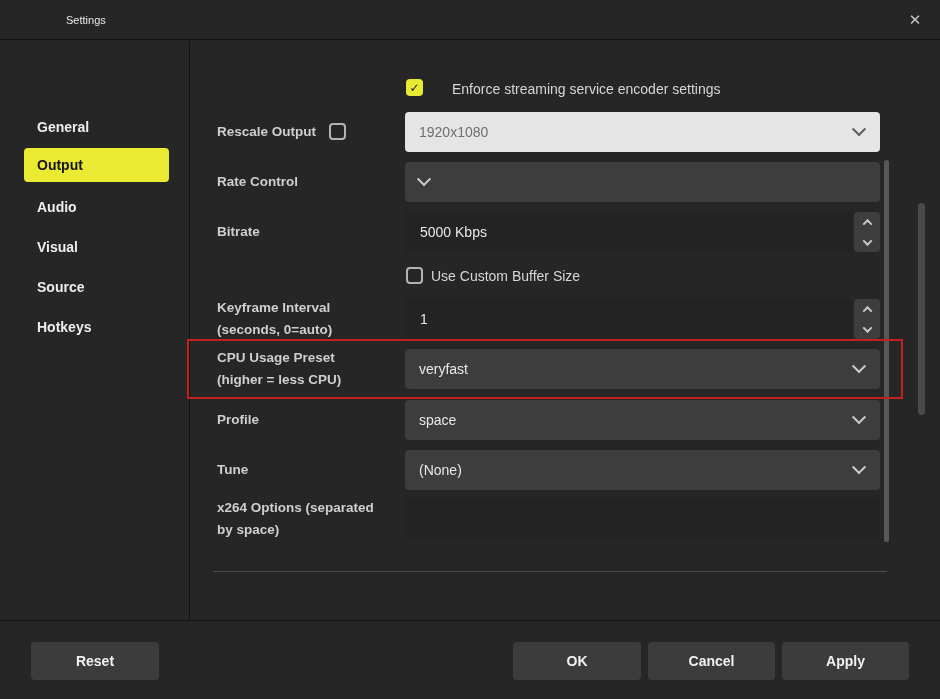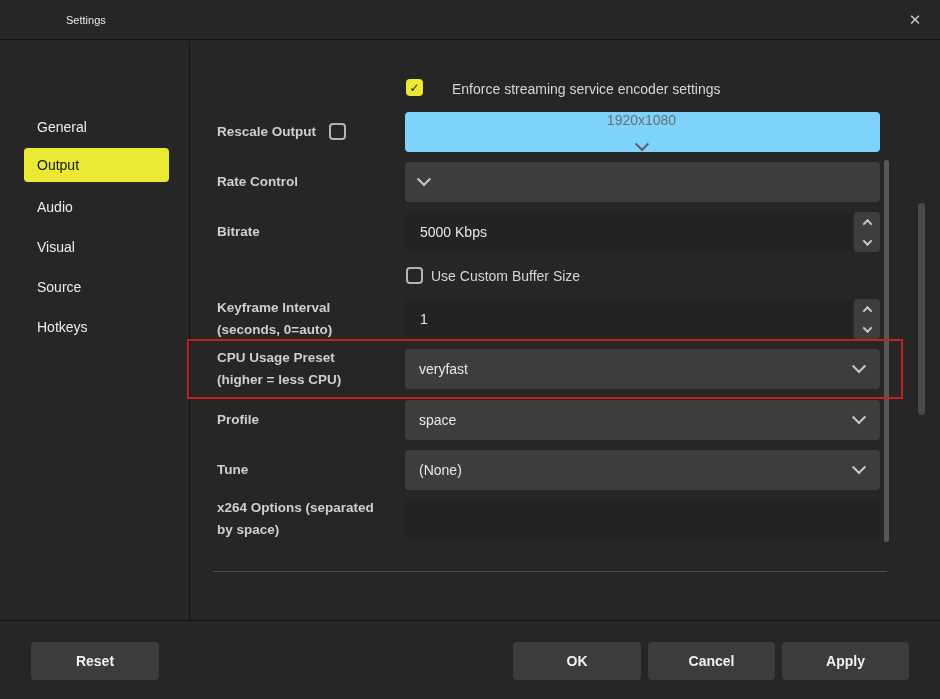--- a/index.html
+++ b/index.html
@@ -6,37 +6,37 @@
   body{font-family:"Liberation Sans","DejaVu Sans",sans-serif;}
   #window{position:relative;width:940px;height:699px;background:#262626;overflow:hidden;}
 
   
   .titlebar{position:absolute;left:0;top:0;width:940px;height:40px;background:#262626;border-bottom:1px solid #141414;box-sizing:border-box;}
   .titlebar .title{position:absolute;left:22px;top:0;height:40px;display:flex;align-items:center;font-size:11px;color:#e8e8e8;margin-left:44px;}
   .titlebar .close{position:absolute;right:8px;top:0;height:40px;width:34px;display:flex;align-items:center;justify-content:center;font-size:15px;color:#c9c9c9;cursor:pointer;}
 
   
   .sidebar{position:absolute;left:0;top:41px;width:190px;height:579px;border-right:1px solid #141414;box-sizing:border-box;}
-  .nav{position:absolute;left:24px;width:145px;height:34px;display:flex;align-items:center;padding-left:13px;box-sizing:border-box;font-weight:400;font-size:14px;color:#ededed;border-radius:4px;cursor:pointer;}
+  .nav{position:absolute;left:24px;width:145px;height:34px;display:flex;align-items:center;padding-left:13px;box-sizing:border-box;font-weight:700;font-size:14px;color:#ededed;border-radius:4px;cursor:pointer;}
   .nav.selected{background:var(--accent-yellow,#e9ea31);color:#141414;}
 
   
   .footer{position:absolute;left:0;top:620px;width:940px;height:79px;border-top:1px solid #141414;box-sizing:border-box;}
   .btn{position:absolute;top:21px;height:38px;background:#3c3c3c;border-radius:4px;color:#f1f1f1;font-weight:700;font-size:14px;display:flex;align-items:center;justify-content:center;cursor:pointer;}
 
   
   .flabel{position:absolute;left:217px;width:182px;height:40px;display:flex;flex-direction:column;justify-content:center;font-weight:700;font-size:13.5px;color:#cfcfcf;line-height:1.6;}
   .cblabel{position:absolute;font-size:14px;color:#d6d6d6;}
   .cb{position:absolute;width:17px;height:17px;border-radius:4px;box-sizing:border-box;cursor:pointer;}
   .cb.checked{background:var(--accent-yellow,#e9ea31);color:#141414;font-weight:700;font-size:12px;display:flex;align-items:center;justify-content:center;}
   .cb.unchecked{border:2px solid #b3b3b3;background:transparent;}
 
   .dd{position:absolute;width:475px;height:40px;background:#3d3d3d;border-radius:4px;display:flex;align-items:center;box-sizing:border-box;padding:0 16px 0 14px;cursor:pointer;}
   .dd .val{flex:1;font-size:14px;color:#e8e8e8;}
-  .dd.disabled{background:#7dd3fc;flex-direction:column;}
+  .dd.disabled{background:#e5e5e5;}
   .dd.disabled .val{color:#6e6e6e;}
   .dd.disabled .chev{border-color:#5f5f5f;}
 
   .chev{display:inline-block;width:8px;height:8px;border-right:2px solid #c9c9c9;border-bottom:2px solid #c9c9c9;transform:rotate(45deg) translate(-2px,-2px);}
   .chev.sm{width:5px;height:5px;border-width:2px;}
   .chev.up{transform:rotate(225deg) translate(-1px,-1px);}
   .chev.dn{transform:rotate(45deg) translate(-1px,-1px);}
 
   .spin{position:absolute;width:475px;height:40px;display:flex;}
   .spin .sval{flex:1;background:#232323;border-radius:4px;display:flex;align-items:center;padding-left:15px;font-size:14px;color:#e8e8e8;}

